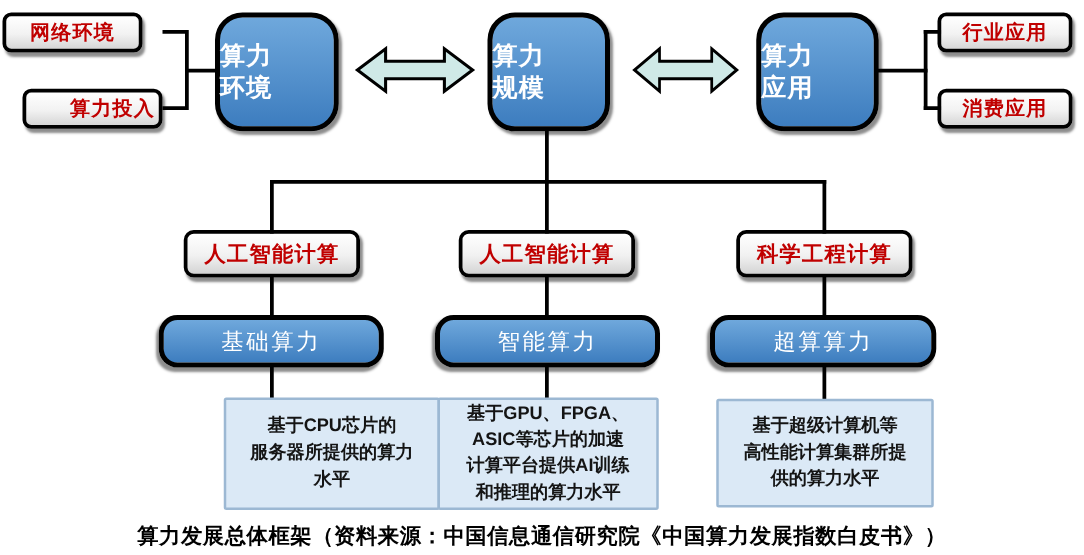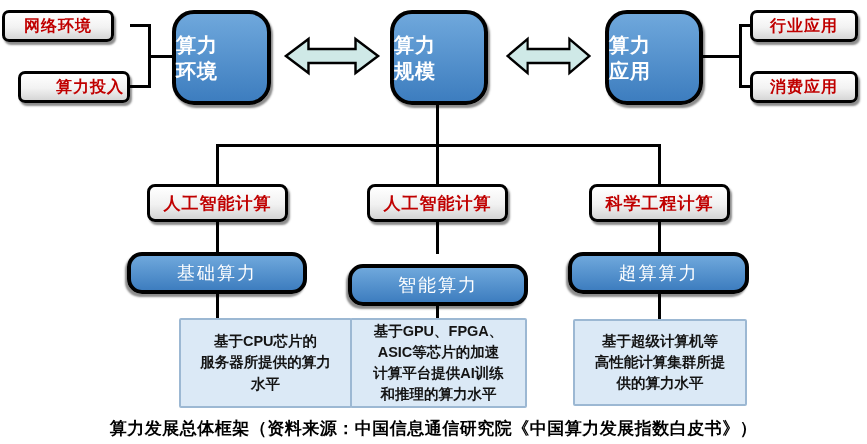--- a/index.html
+++ b/index.html
@@ -138,21 +138,21 @@
   <div class="cat-box" style="left:367px;top:184px;width:141px;height:38px;">
     <span>人工智能计算</span>
   </div>
   <div class="cat-box" style="left:589px;top:184px;width:141px;height:38px;">
     <span>科学工程计算</span>
   </div>
 
   <div class="pill-node" style="left:127px;top:252px;width:180px;height:42px;">
     <span>基础算力</span>
   </div>
-  <div class="pill-node" style="left:348px;top:252px;width:180px;height:42px;margin-top:12px;">
+  <div class="pill-node" style="left:348px;top:252px;width:180px;height:42px;">
     <span>智能算力</span>
   </div>
   <div class="pill-node" style="left:568px;top:252px;width:181px;height:42px;">
     <span>超算算力</span>
   </div>
 
   <div class="desc-box" style="left:132px;top:318px;width:173px;height:90px;margin-left:47px;">
     <span>基于CPU芯片的
 服务器所提供的算力
 水平</span>

